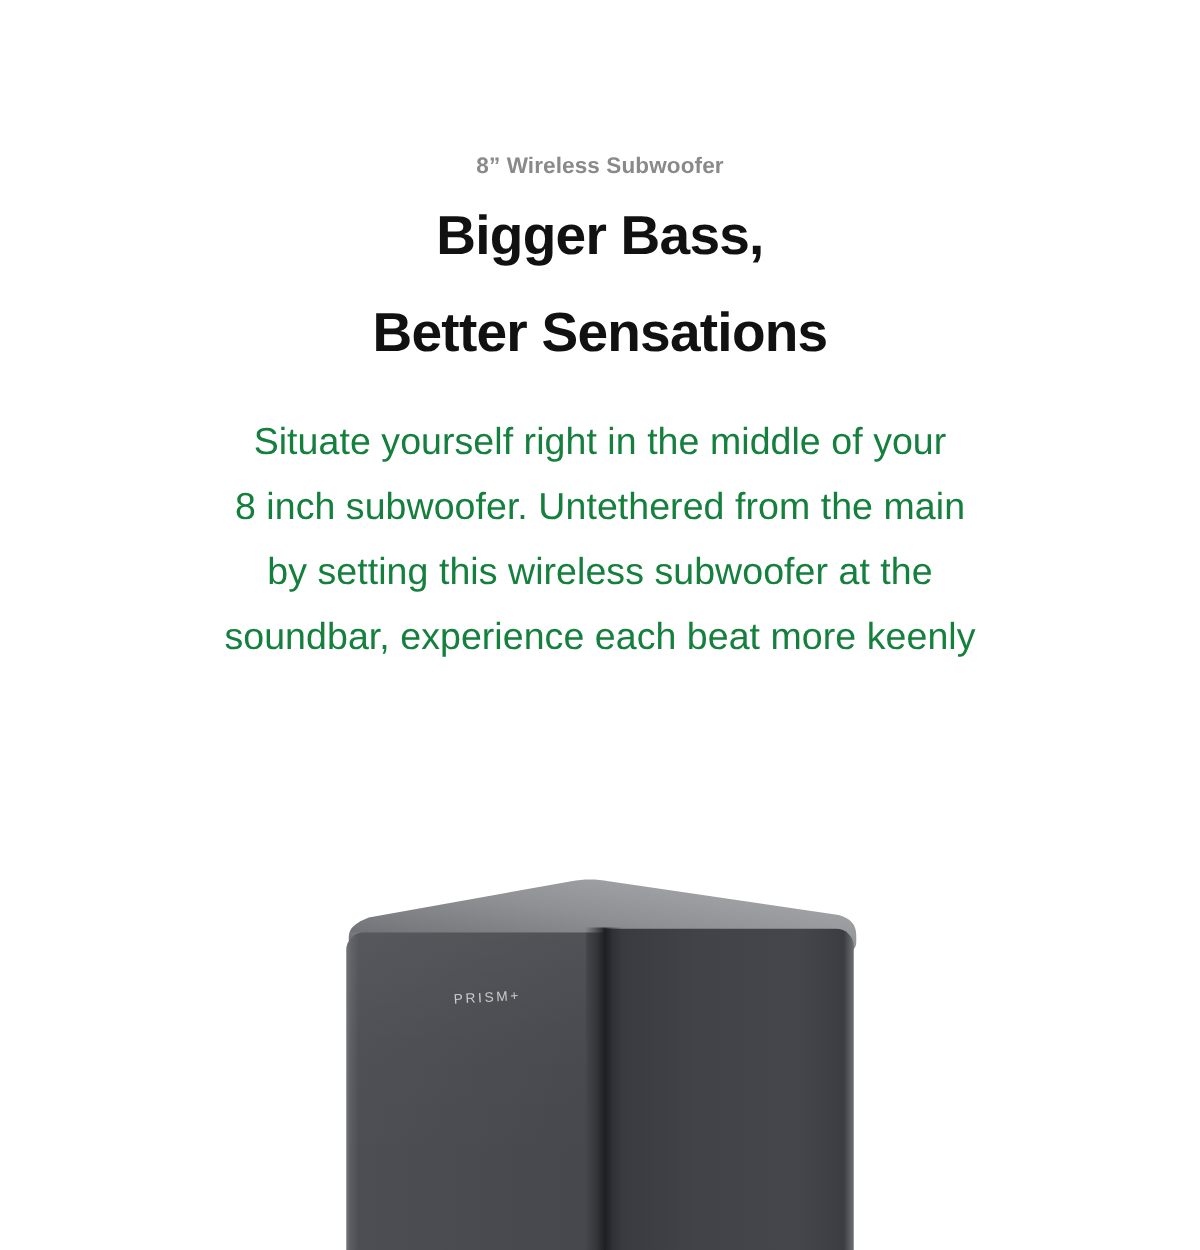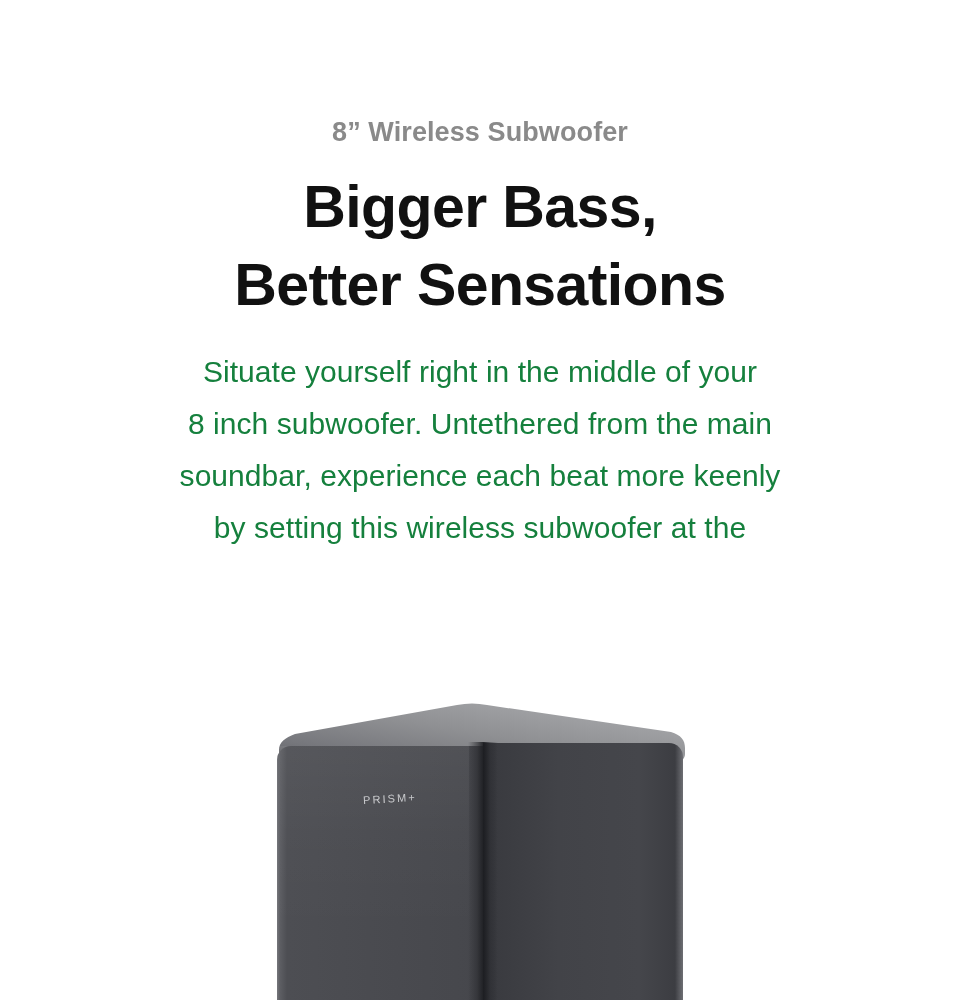--- a/index.html
+++ b/index.html
@@ -28,30 +28,30 @@
   .copy-block {
     position: absolute;
     top: 0;
     left: 0;
     width: 960px;
     padding-top: 114px;
     text-align: center;
   }
 
   .eyebrow {
-    font-size: 27px;
+    font-size: 18px;
     font-weight: 700;
     color: #8a8a8a;
     letter-spacing: 0.1px;
     line-height: 36px;
   }
 
   .headline {
-    margin-top: 18px;
-    font-size: 59px;
+    margin-top: 0;
+    font-size: 44px;
     font-weight: 700;
     color: #111111;
     line-height: 78px;
     letter-spacing: -0.6px;
   }
 
   .headline-line { display: block; white-space: nowrap; }
 
   .body-copy {
     margin: 22px auto 0;
@@ -183,22 +183,22 @@
     <div class="eyebrow">8” Wireless Subwoofer</div>
 
     <h1 class="headline">
       <span class="headline-line">Bigger Bass,</span>
       <span class="headline-line">Better Sensations</span>
     </h1>
 
     <p class="body-copy">
       <span class="body-line">Situate yourself right in the middle of your</span>
       <span class="body-line">8 inch subwoofer. Untethered from the main</span>
+      <span class="body-line">by setting this wireless subwoofer at the</span>
       <span class="body-line">soundbar, experience each beat more keenly</span>
-      <span class="body-line">by setting this wireless subwoofer at the</span>
     </p>
 
   </div>
 
   <div class="product-stage">
 
     <div class="subwoofer">
 
       <svg class="sub-top" viewBox="0 0 420 66" preserveAspectRatio="none">
         <defs>

